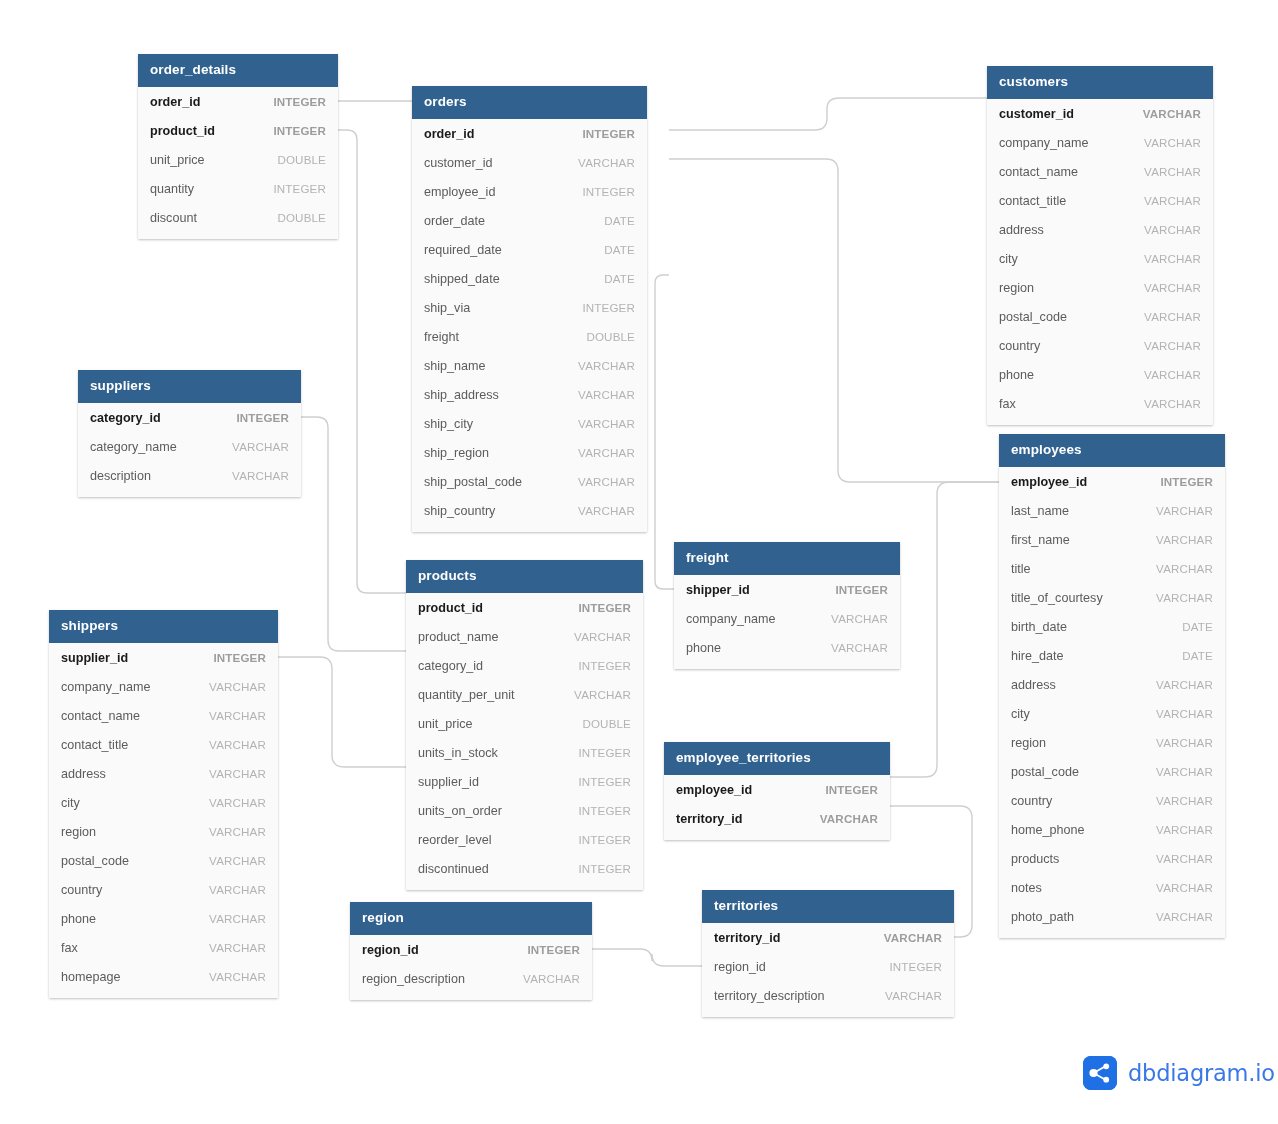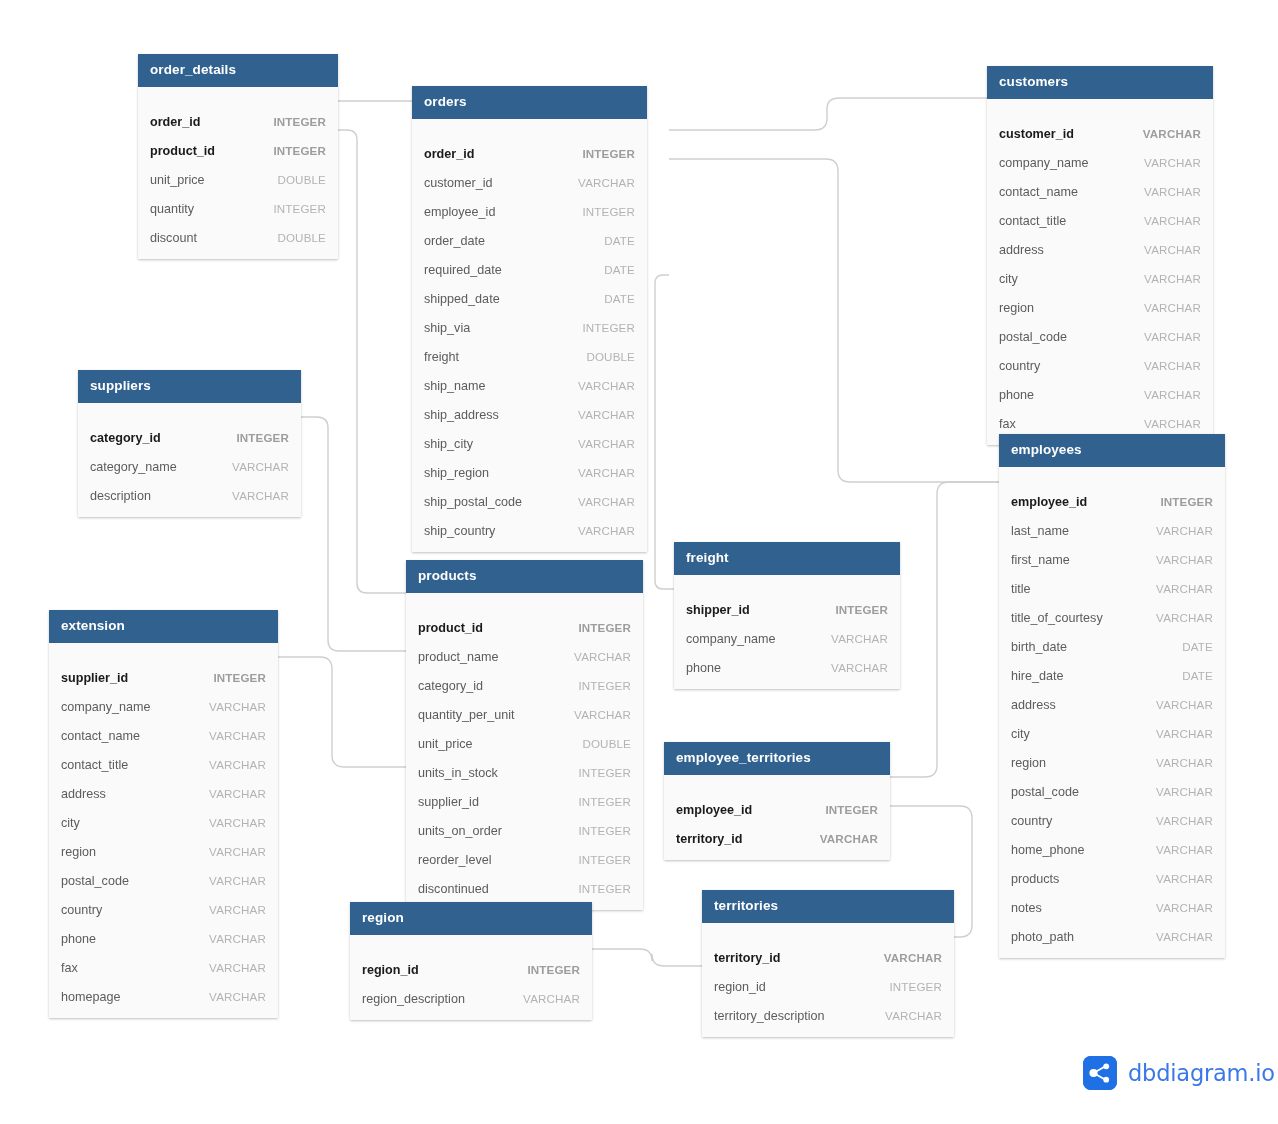--- a/index.html
+++ b/index.html
@@ -38,21 +38,21 @@
   .table-header {
     background: #31628f;
     color: #ffffff;
     font-size: 13.5px;
     font-weight: bold;
     padding: 9px 12px 10px 12px;
     letter-spacing: 0.1px;
     line-height: 14px;
   }
   .table-body {
-    padding: 20px 0 7px 0;
+    padding: 0 0 7px 0;
     background: #fafafa;
   }
   .field-row {
     display: flex;
     justify-content: space-between;
     align-items: center;
     padding: 0 12px;
     height: 29px;
     font-size: 12.6px;
     white-space: nowrap;
@@ -401,21 +401,21 @@
             <span class="field-name">company_name</span>
             <span class="field-type">VARCHAR</span>
           </div>
           <div class="field-row">
             <span class="field-name">phone</span>
             <span class="field-type">VARCHAR</span>
           </div>
         </div>
       </div>
       <div class="table-card" style="left: 49px; top: 610px; width: 229px;">
-        <div class="table-header">extension</div>
+        <div class="table-header">shippers</div>
         <div class="table-body">
           <div class="field-row pk">
             <span class="field-name">supplier_id</span>
             <span class="field-type">INTEGER</span>
           </div>
           <div class="field-row">
             <span class="field-name">company_name</span>
             <span class="field-type">VARCHAR</span>
           </div>
           <div class="field-row">

